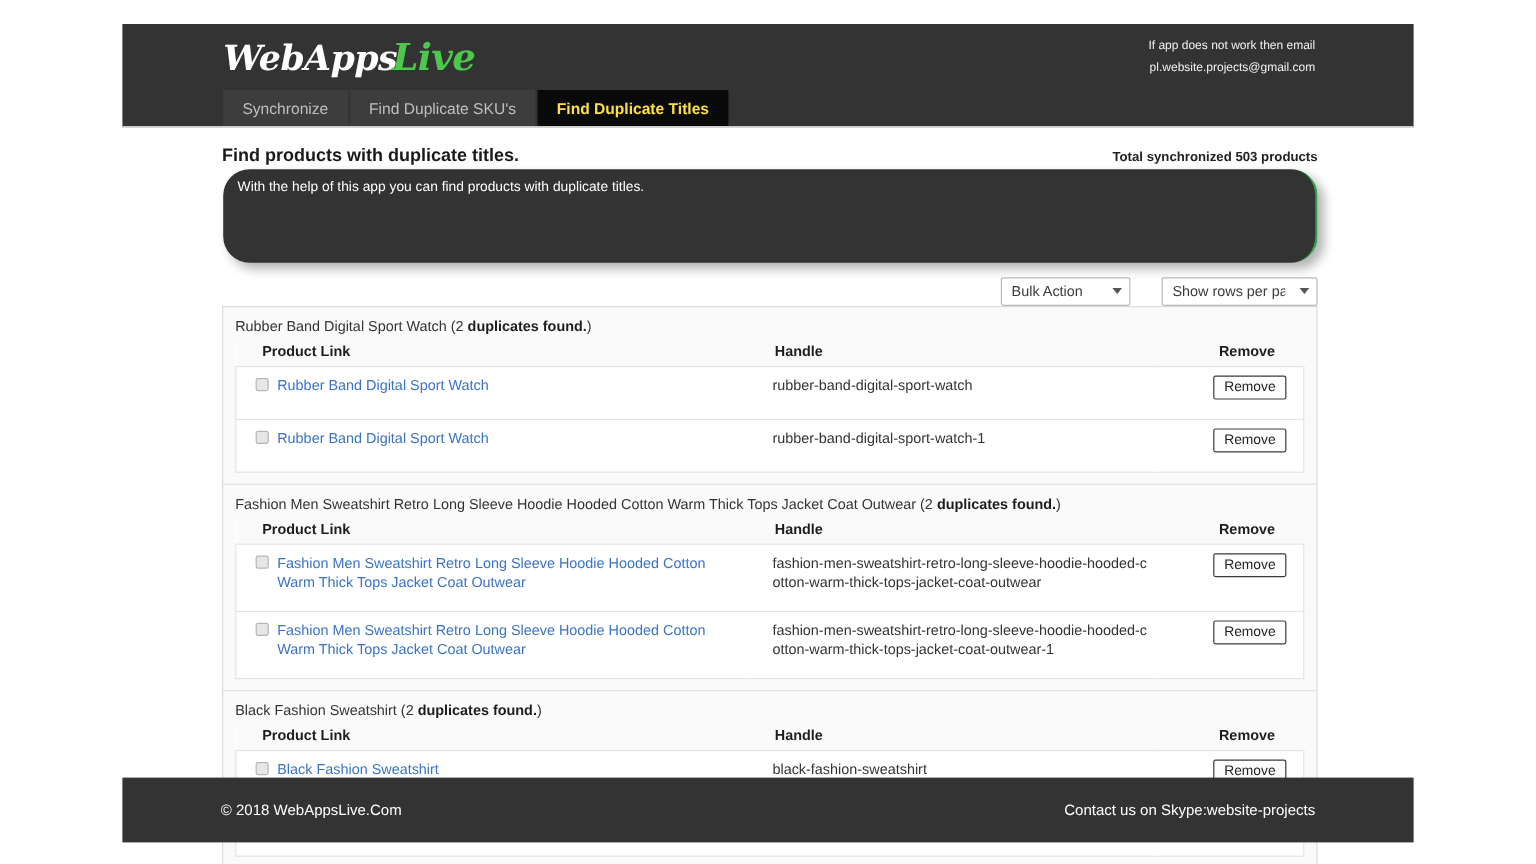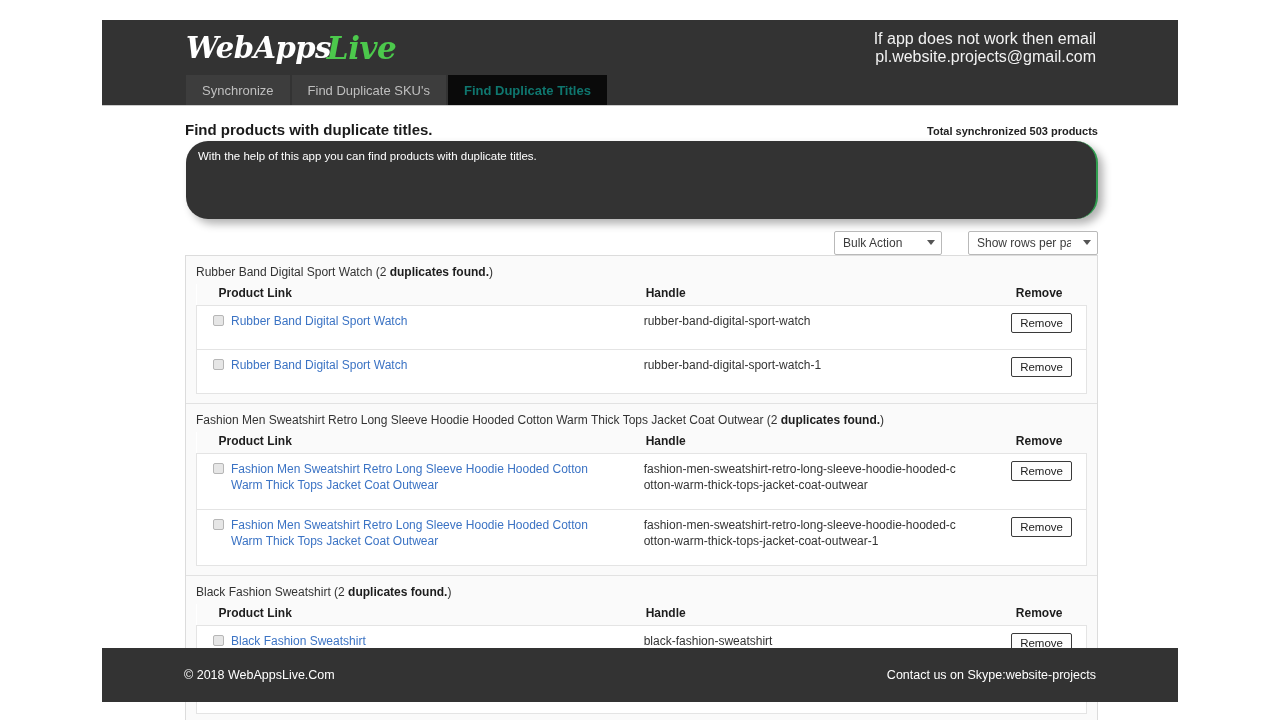--- a/index.html
+++ b/index.html
@@ -34,21 +34,21 @@
     letter-spacing: -0.5px;
   }
   .logo-webapps { color: #ffffff; }
   .logo-live { color: #4cc94c; margin-left: -4px; font-size: 31px; }
 
   .header-note {
     position: absolute;
     right: 82px; top: 10px;
     text-align: right;
     color: #f2f2f2;
-    font-size: 16px;
+    font-size: 10px;
     line-height: 18px;
   }
   .header-note div { white-space: nowrap; }
 
   .tabs {
     position: absolute;
     left: 84px; bottom: 0;
     display: flex;
     align-items: flex-end;
   }
@@ -58,21 +58,21 @@
     display: flex; align-items: center;
     font-size: 13px;
     color: #bfbfbf;
     background: #3d3d3d;
     margin-right: 2px;
     cursor: pointer;
     white-space: nowrap;
   }
   .tab.active {
     background: #0a0a0a;
-    color: #0f766e;
+    color: #fde047;
     font-weight: bold;
   }
 
   
   .content {
     position: absolute;
     left: 102px; top: 106px;
     width: 1076px;
   }
   .title-row {

